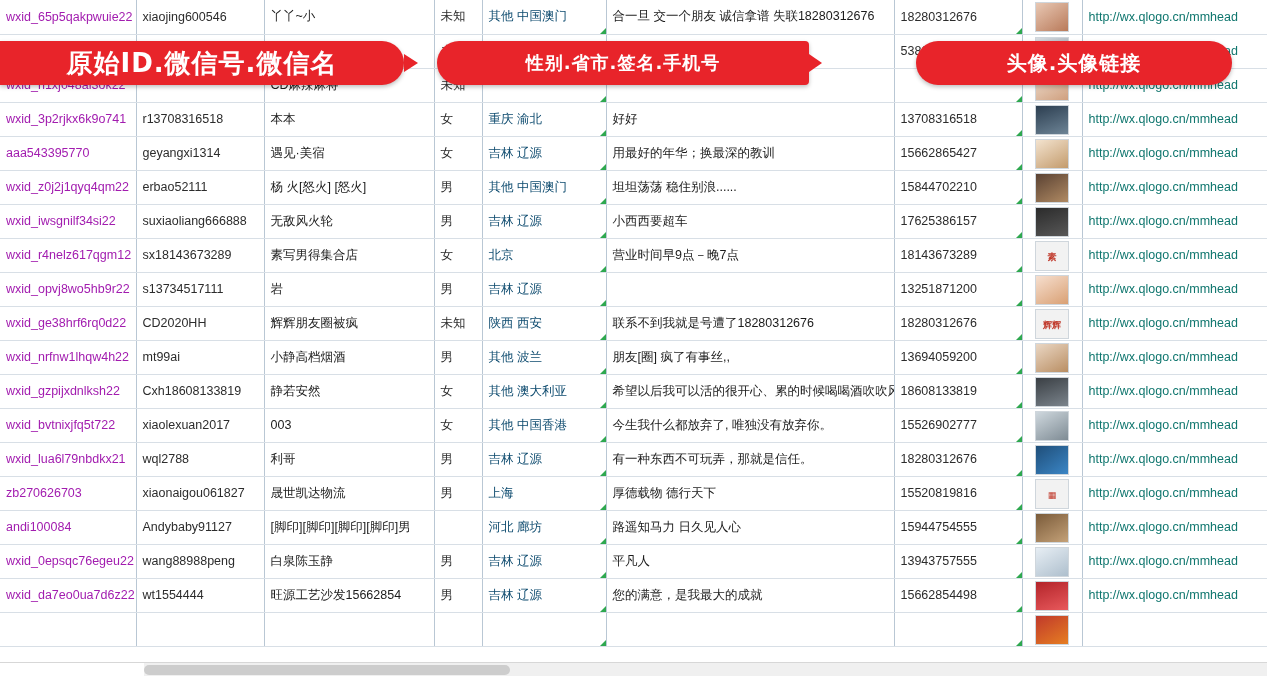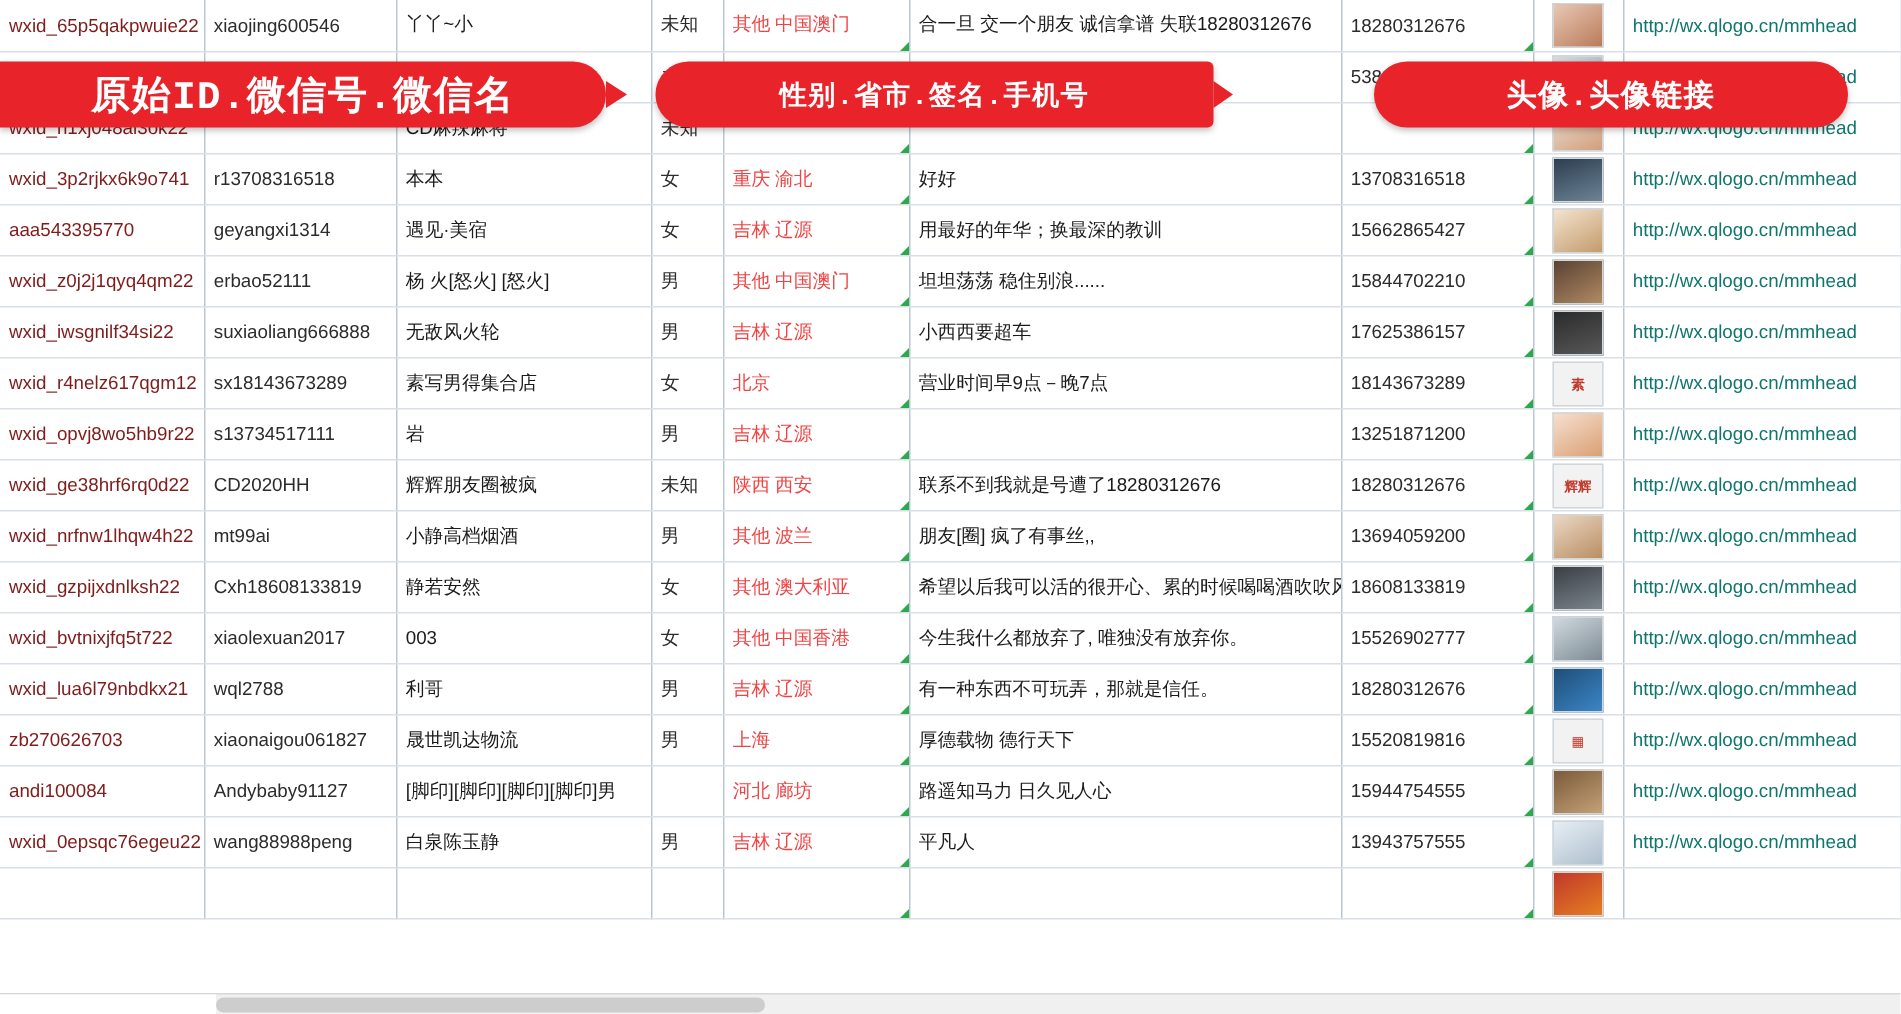--- a/index.html
+++ b/index.html
@@ -36,25 +36,25 @@
   col.c0 { width: 136px; }
   col.c1 { width: 128px; }
   col.c2 { width: 170px; }
   col.c3 { width: 48px; }
   col.c4 { width: 124px; }
   col.c5 { width: 288px; }
   col.c6 { width: 128px; }
   col.c7 { width: 60px; }
   col.c8 { width: 185px; }
 
-  td.col-id       { color: #7f1d1d; }
+  td.col-id       { color: #a21caf; }
   td.col-wxid     { color: #2c2c2c; }
   td.col-name     { color: #1b1b1b; }
   td.col-gender   { color: #2c2c2c; }
-  td.col-region   { color: #ef4444; font-family: Liberation Serif, serif; }
+  td.col-region   { color: #0c4a6e; }
   td.col-sign     { color: #1b1b1b; }
   td.col-phone    { color: #2c2c2c; }
   td.col-avatar   { padding: 0; text-align: center; }
   td.col-link     { color: #0f766e; }
 
   
   td.mark { position: relative; }
   td.mark::after {
     content: "";
     position: absolute;
@@ -102,21 +102,21 @@
     background: #e8242a;
     color: #ffffff;
     font-weight: bold;
     letter-spacing: 1px;
     font-family: "DejaVu Sans", sans-serif;
     display: flex;
     align-items: center;
     justify-content: center;
     box-shadow: 0 2px 4px rgba(0,0,0,0.25);
   }
-  .banner .txt { padding: 0 14px; white-space: nowrap; font-family: Liberation Mono, monospace; }
+  .banner .txt { padding: 0 14px; white-space: nowrap; }
   .banner.b1 {
     left: 0px; top: 41px;
     width: 404px; height: 44px;
     font-size: 26px;
     border-radius: 0 22px 22px 0;
   }
   .banner.b2 {
     left: 437px; top: 41px;
     width: 372px; height: 44px;
     font-size: 18px;
@@ -421,20 +421,33 @@
         <td class="col-gender">男</td>
         <td class="col-region mark">吉林 辽源</td>
         <td class="col-sign">平凡人</td>
         <td class="col-phone mark">13943757555</td>
         <td class="col-avatar">
             <div class="avatar av15"></div>
           </td>
         <td class="col-link">http://wx.qlogo.cn/mmhead</td>
       </tr>
 
+      <tr>
+        <td class="col-id">wxid_da7eo0ua7d6z22</td>
+        <td class="col-wxid">wt1554444</td>
+        <td class="col-name">旺源工艺沙发15662854</td>
+        <td class="col-gender">男</td>
+        <td class="col-region mark">吉林 辽源</td>
+        <td class="col-sign">您的满意，是我最大的成就</td>
+        <td class="col-phone mark">15662854498</td>
+        <td class="col-avatar">
+            <div class="avatar av16"></div>
+          </td>
+        <td class="col-link">http://wx.qlogo.cn/mmhead</td>
+      </tr>
 
       <tr>
         <td class="col-id"></td>
         <td class="col-wxid"></td>
         <td class="col-name"></td>
         <td class="col-gender"></td>
         <td class="col-region mark"></td>
         <td class="col-sign"></td>
         <td class="col-phone mark"></td>
         <td class="col-avatar">

